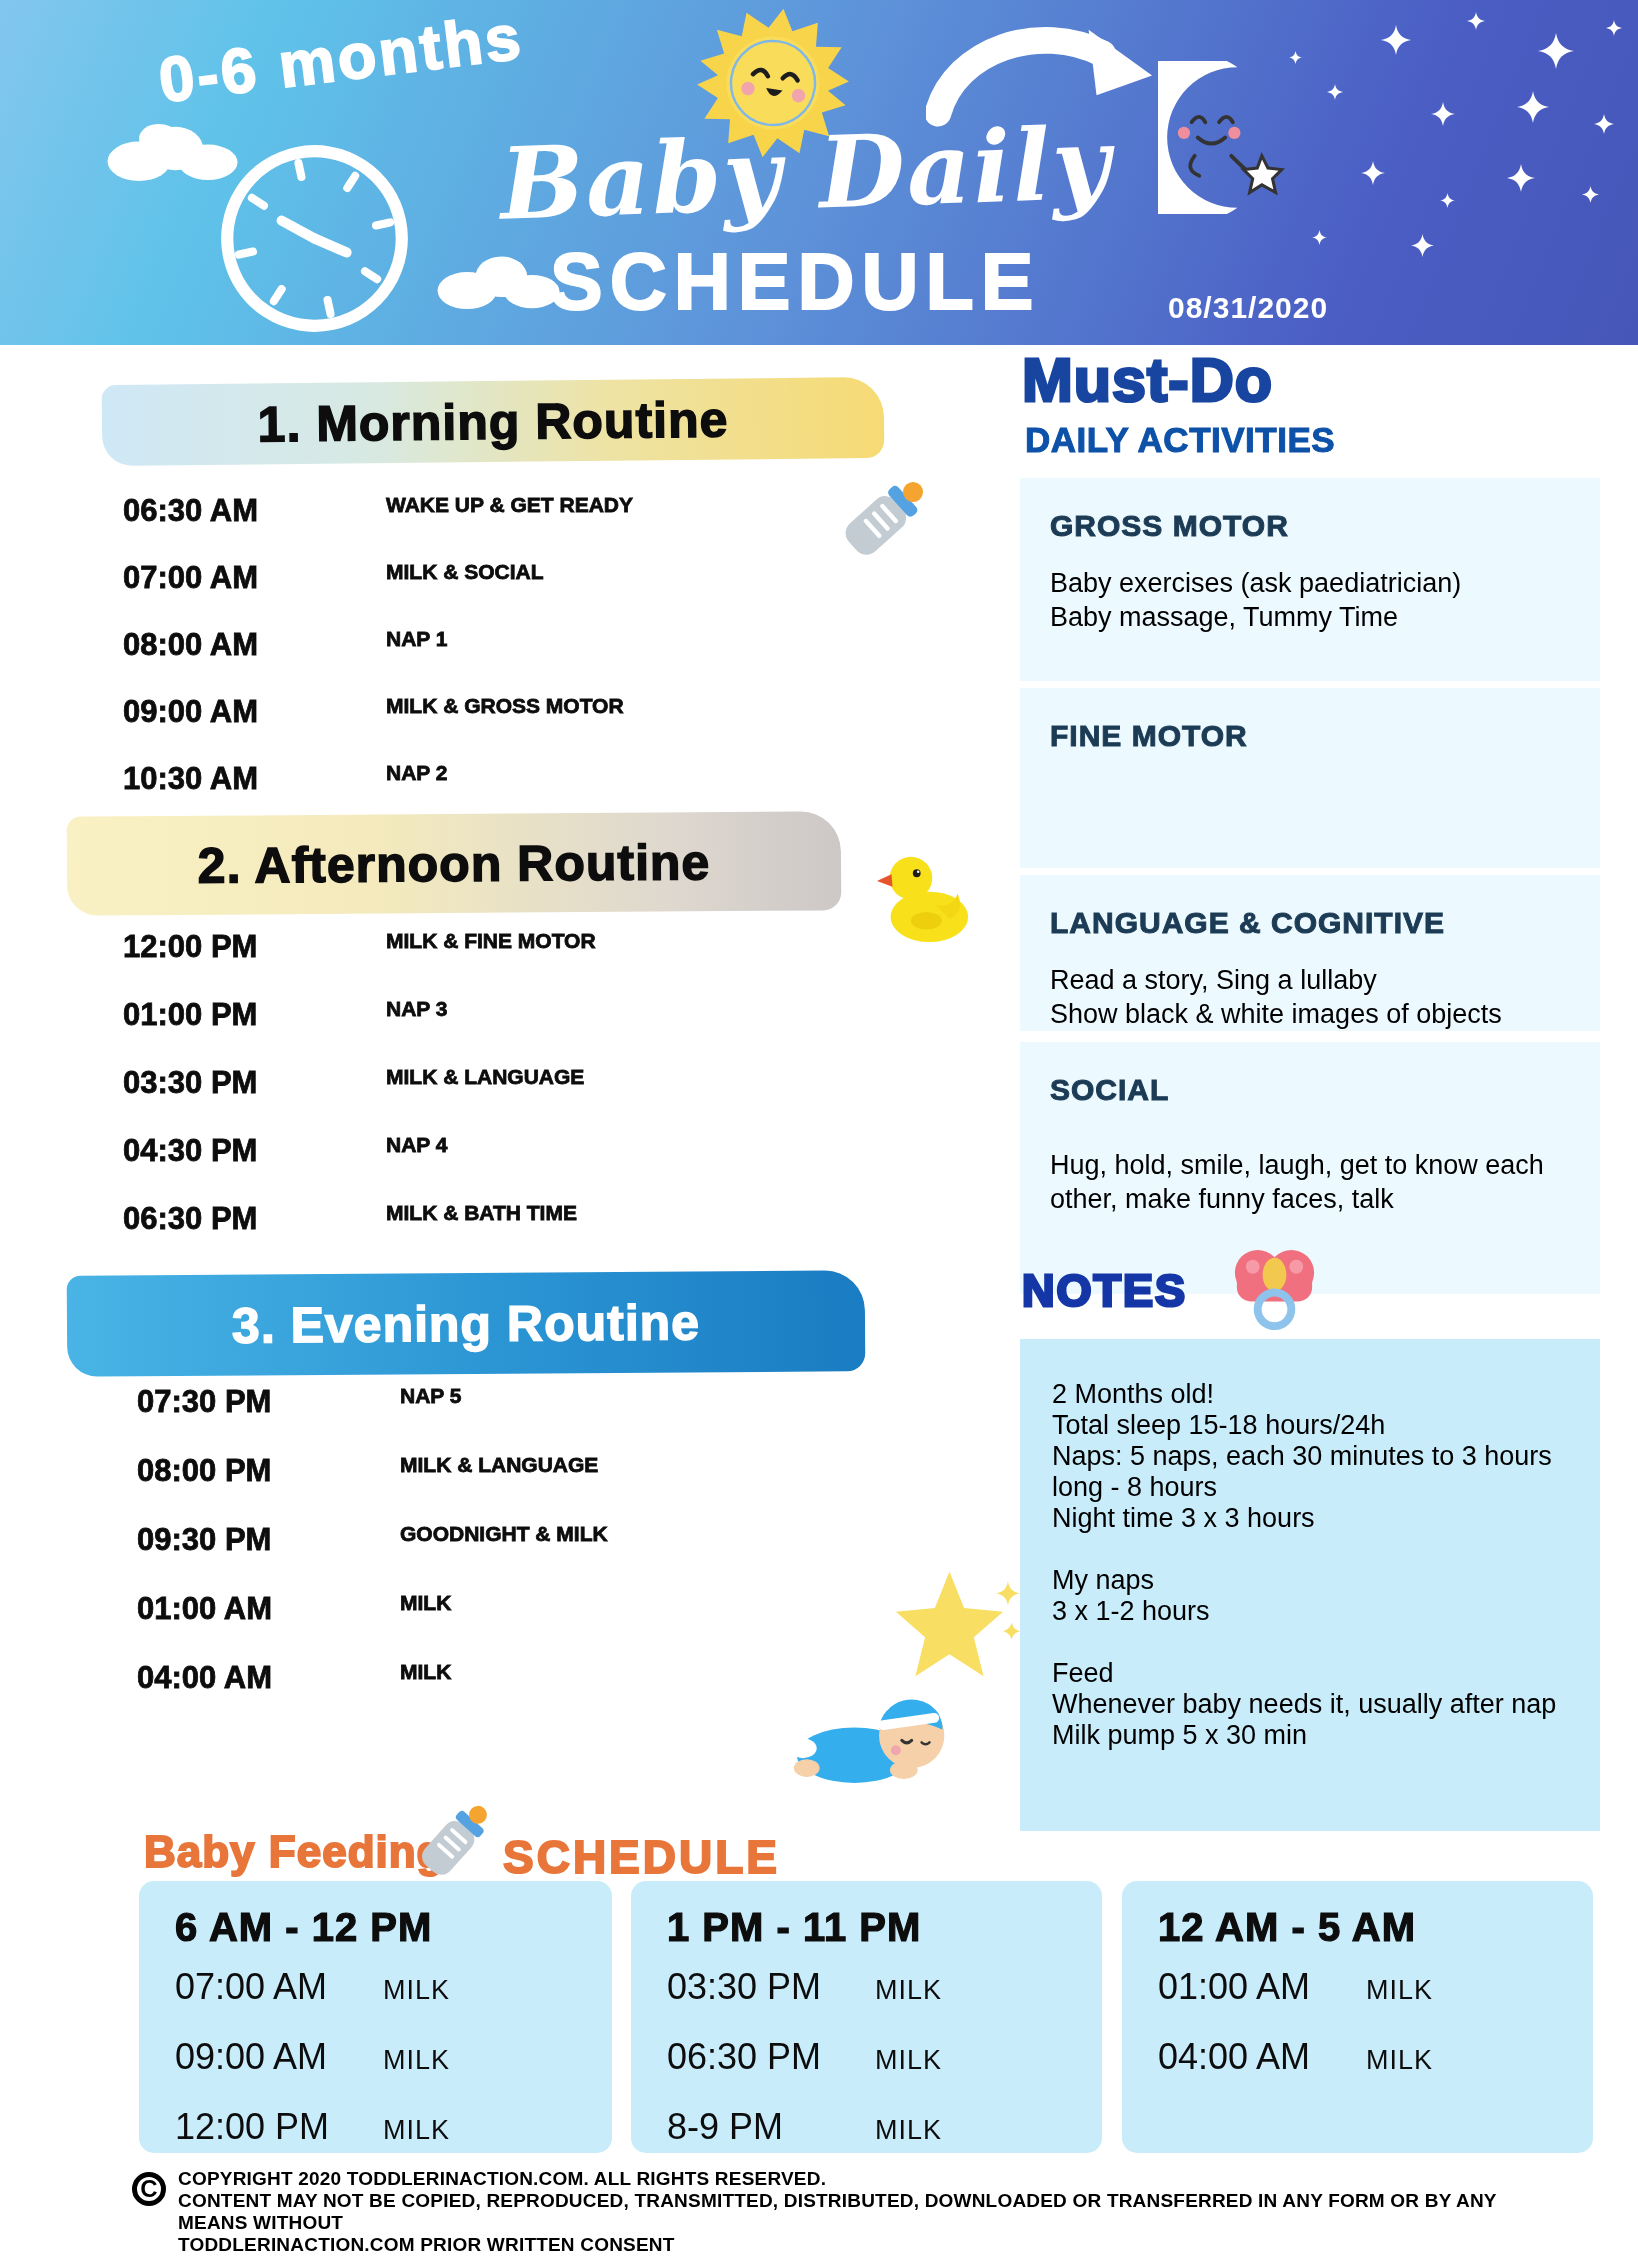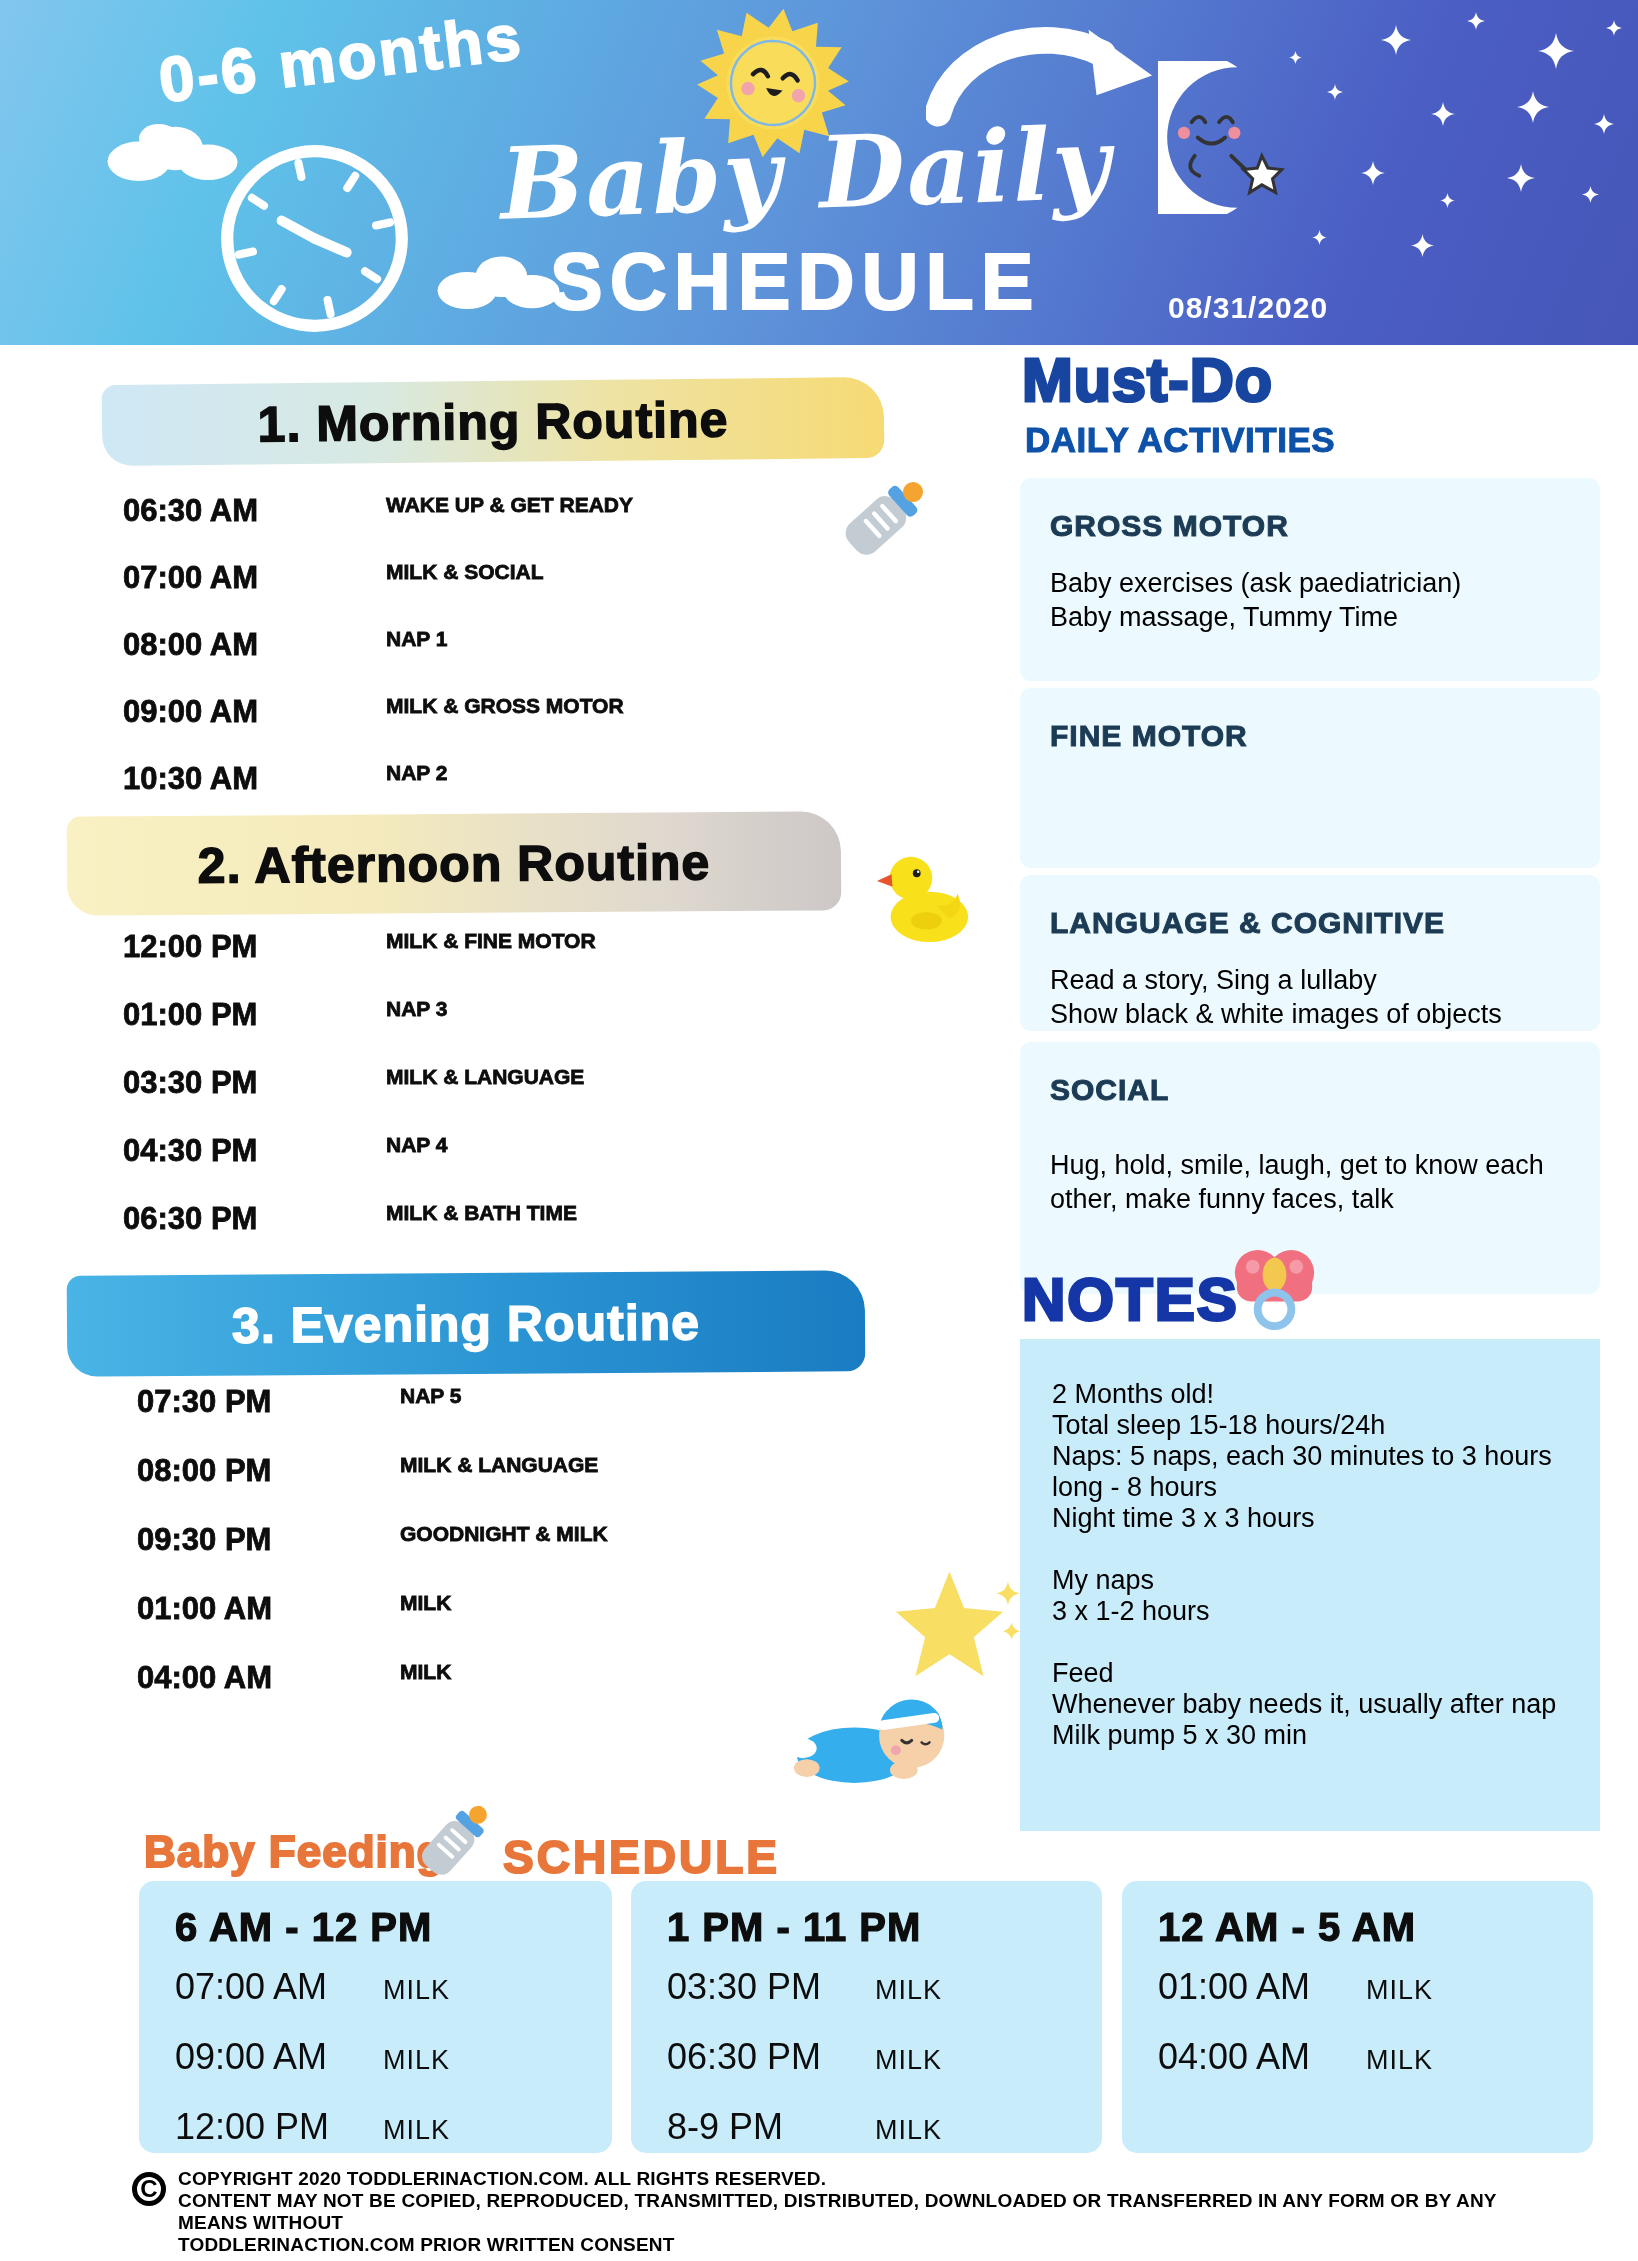--- a/index.html
+++ b/index.html
@@ -37,32 +37,32 @@
   .rows .act{font-size:21px;font-weight:800;color:#0d0d0d;letter-spacing:0;-webkit-text-stroke:0.8px #0d0d0d;}
   .rows-morning{top:493px;}  .rows-morning .row{height:67px;}
   .rows-afternoon{top:929px;}.rows-afternoon .row{height:68px;}
   .rows-evening{top:1384px;margin-left:14px;} .rows-evening .row{height:69px;}
 
   
   .mustdo-title{left:1022px;top:345px;font-size:61px;font-weight:800;color:#1745a0;
                 letter-spacing:1px;-webkit-text-stroke:3px #1745a0;}
   .mustdo-sub{left:1025px;top:420px;font-size:35px;font-weight:800;color:#0d51a8;
               letter-spacing:0.5px;-webkit-text-stroke:1px #0d51a8;}
-  .act-box{left:1020px;width:580px;background:#ecf9fe;padding:30px 30px 0 30px;box-sizing:border-box;border-radius:11px;}
+  .act-box{left:1020px;width:580px;background:#ecf9fe;padding:30px 30px 0 30px;box-sizing:border-box;}
   .act-box .heading{font-size:30px;font-weight:800;color:#1c3b55;letter-spacing:1px;
                     line-height:36px;-webkit-text-stroke:1px #1c3b55;}
   .act-box .body{margin-top:22px;}
   .act-box .line{font-size:27px;line-height:34px;color:#000;}
   .box-gross{top:478px;height:203px;}
   .box-fine{top:688px;height:180px;}
   .box-lang{top:875px;height:156px;}
   .box-social{top:1042px;height:252px;}
   .box-social .body{margin-top:40px;}
 
-  .notes-title{left:1022px;top:1265px;font-size:60px;font-weight:800;color:#1536a6;
+  .notes-title{left:1022px;top:1265px;font-size:45px;font-weight:800;color:#1536a6;
                letter-spacing:2px;-webkit-text-stroke:3px #1536a6;}
   .notes-box{left:1020px;top:1339px;width:580px;height:492px;background:#c9ecfb;
              padding:40px 32px 0 32px;box-sizing:border-box;}
   .notes-box .nline{font-size:27px;line-height:31px;color:#000;min-height:31px;}
 
   
   .feed-title-left{left:144px;top:1827px;font-size:44px;font-weight:800;color:#e8763a;
                    letter-spacing:1px;-webkit-text-stroke:2px #e8763a;}
   .feed-title-right{left:503px;top:1830px;font-size:46px;font-weight:800;color:#e8763a;
                     letter-spacing:3px;-webkit-text-stroke:2px #e8763a;}

